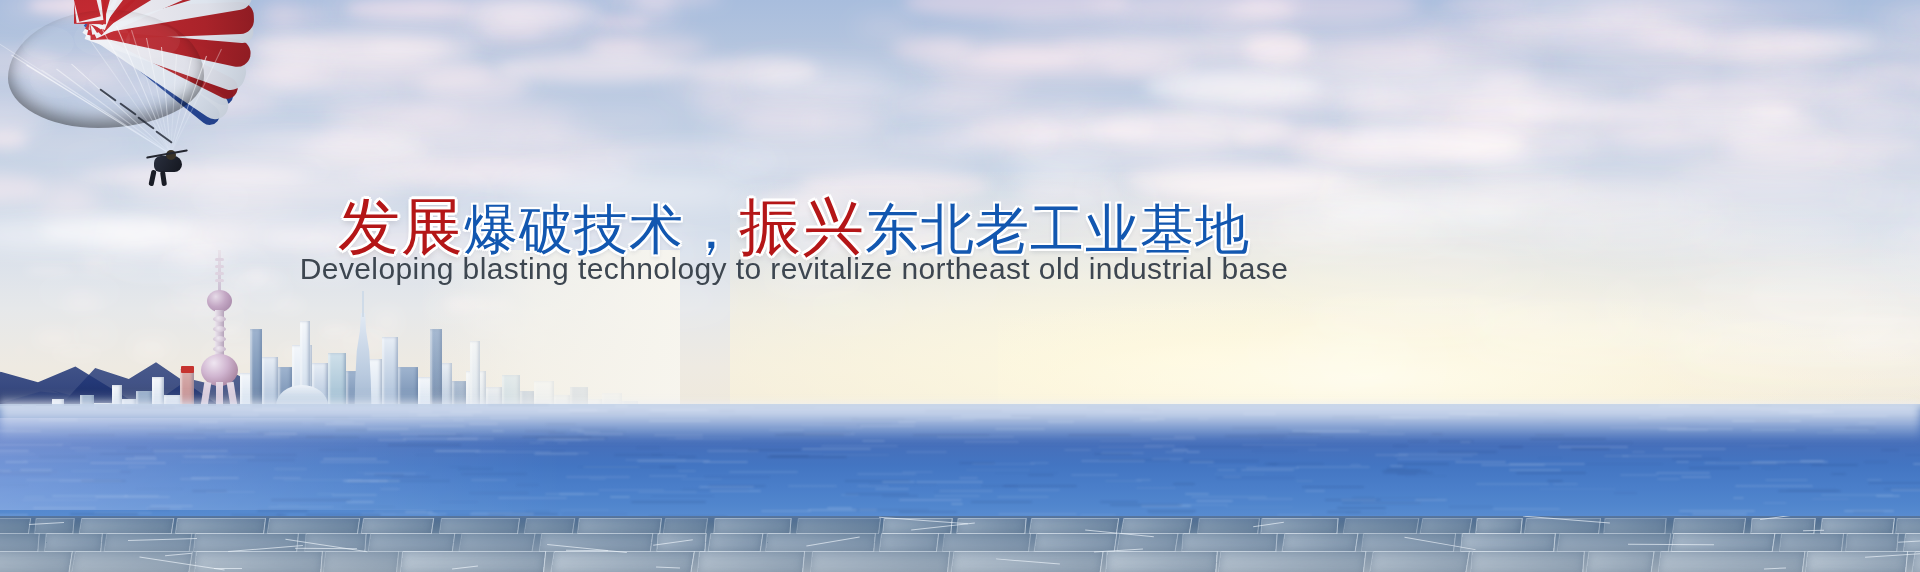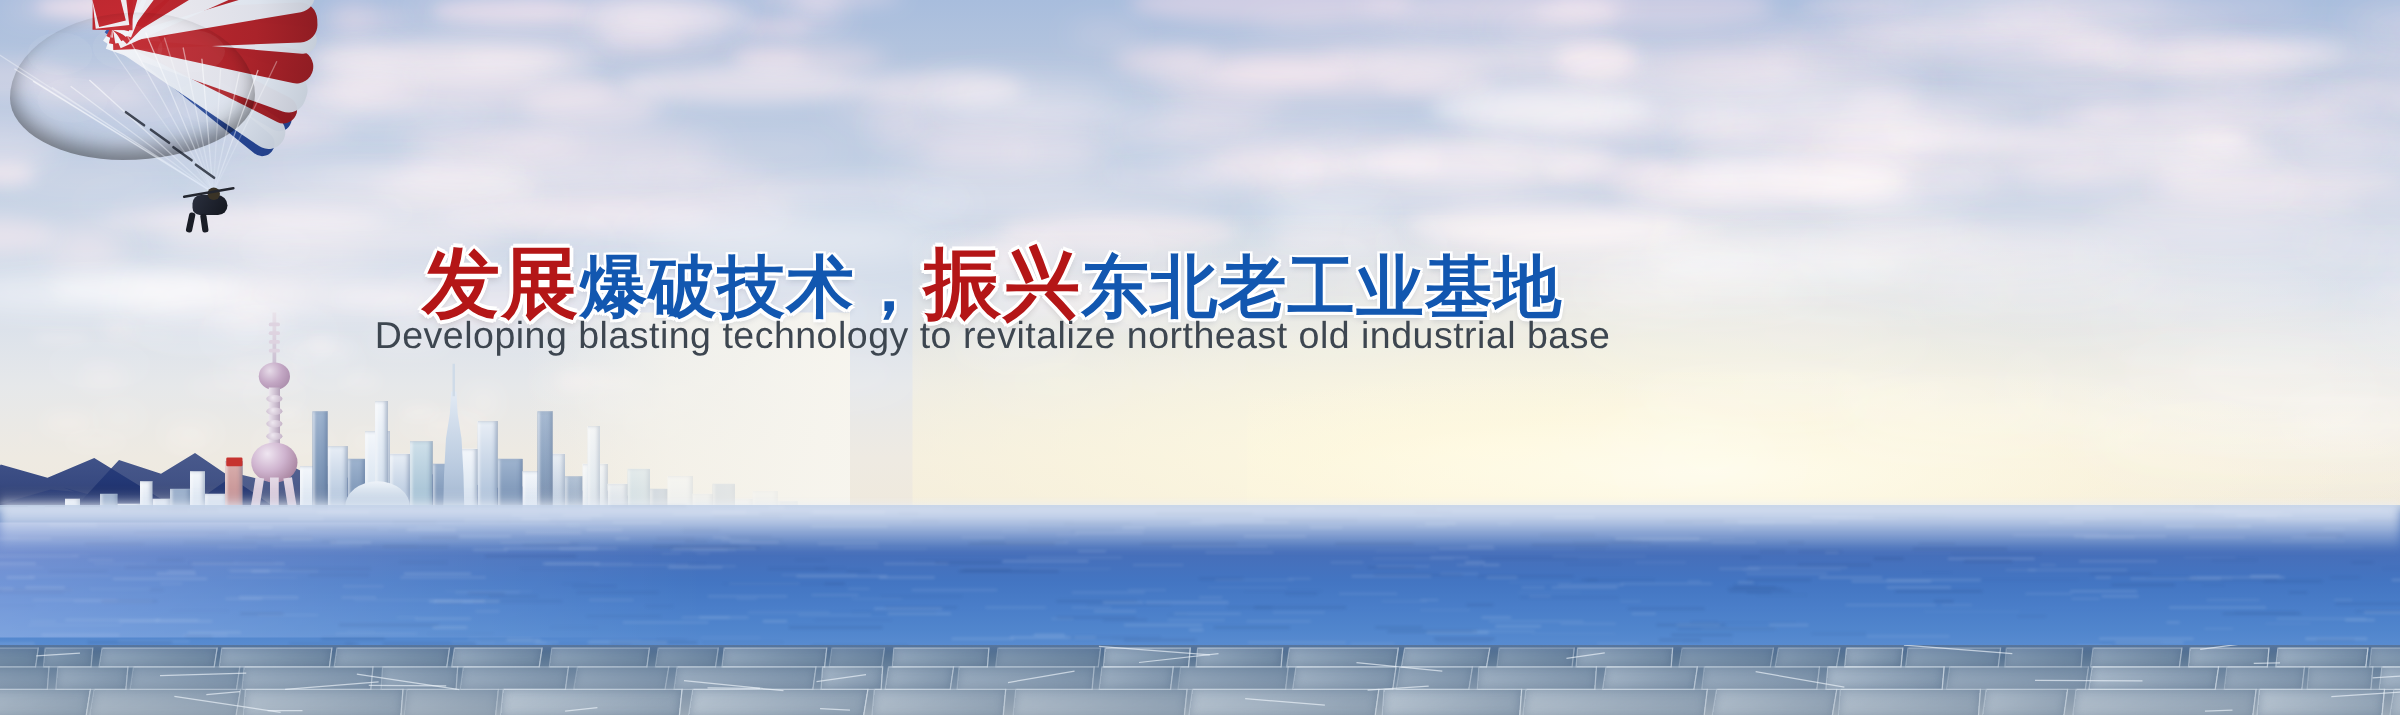--- a/index.html
+++ b/index.html
@@ -211,21 +211,21 @@
     position:absolute; left:-2px; top:7px; width:42px; height:2px;
     background:#23262f; transform:rotate(-10deg); border-radius:2px;
   }
 
   
   .headline {
     position:absolute; left:0; top:196px; width:1920px;
     text-align:center;
     white-space:nowrap;
     font-family:"DejaVu Sans","Liberation Sans",sans-serif;
-    font-size:58px; font-weight:bold;
+    font-size:58px; font-weight:normal;
     letter-spacing:1px;
     line-height:1;
   }
   .hl-inner { display:inline-block; transform:translateX(-166px); }
   .seg { display:inline; }
   .seg.red {
     color:#b41617;
     font-size:62px;
     text-shadow:
       -2px -2px 0 #fff, 2px -2px 0 #fff, -2px 2px 0 #fff, 2px 2px 0 #fff,

